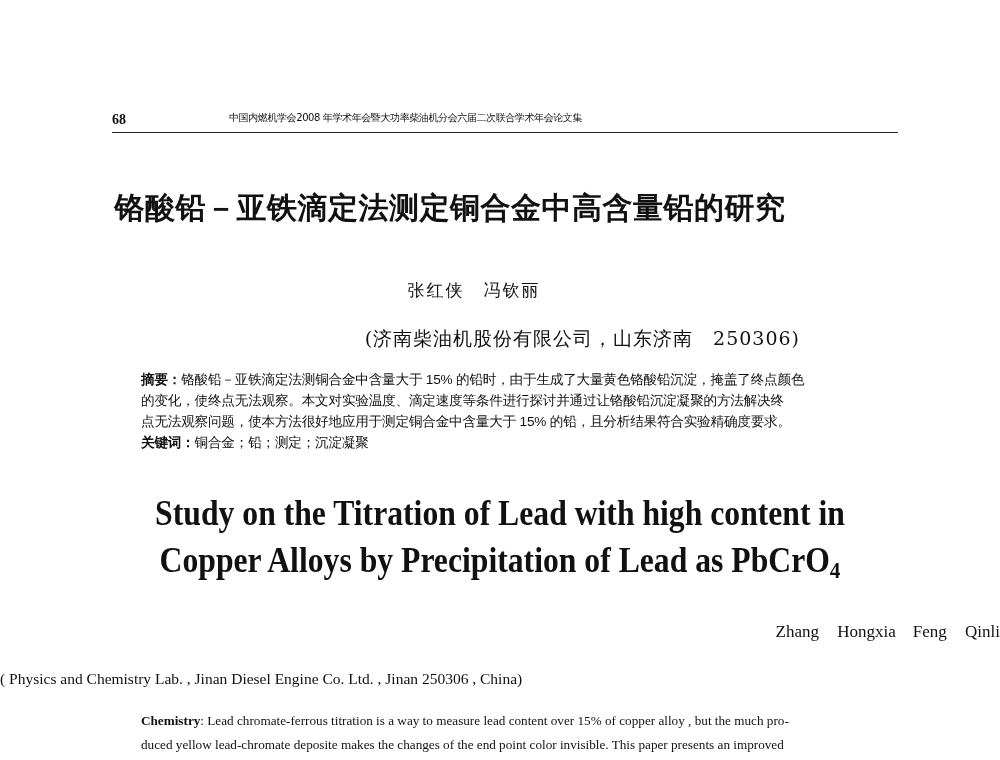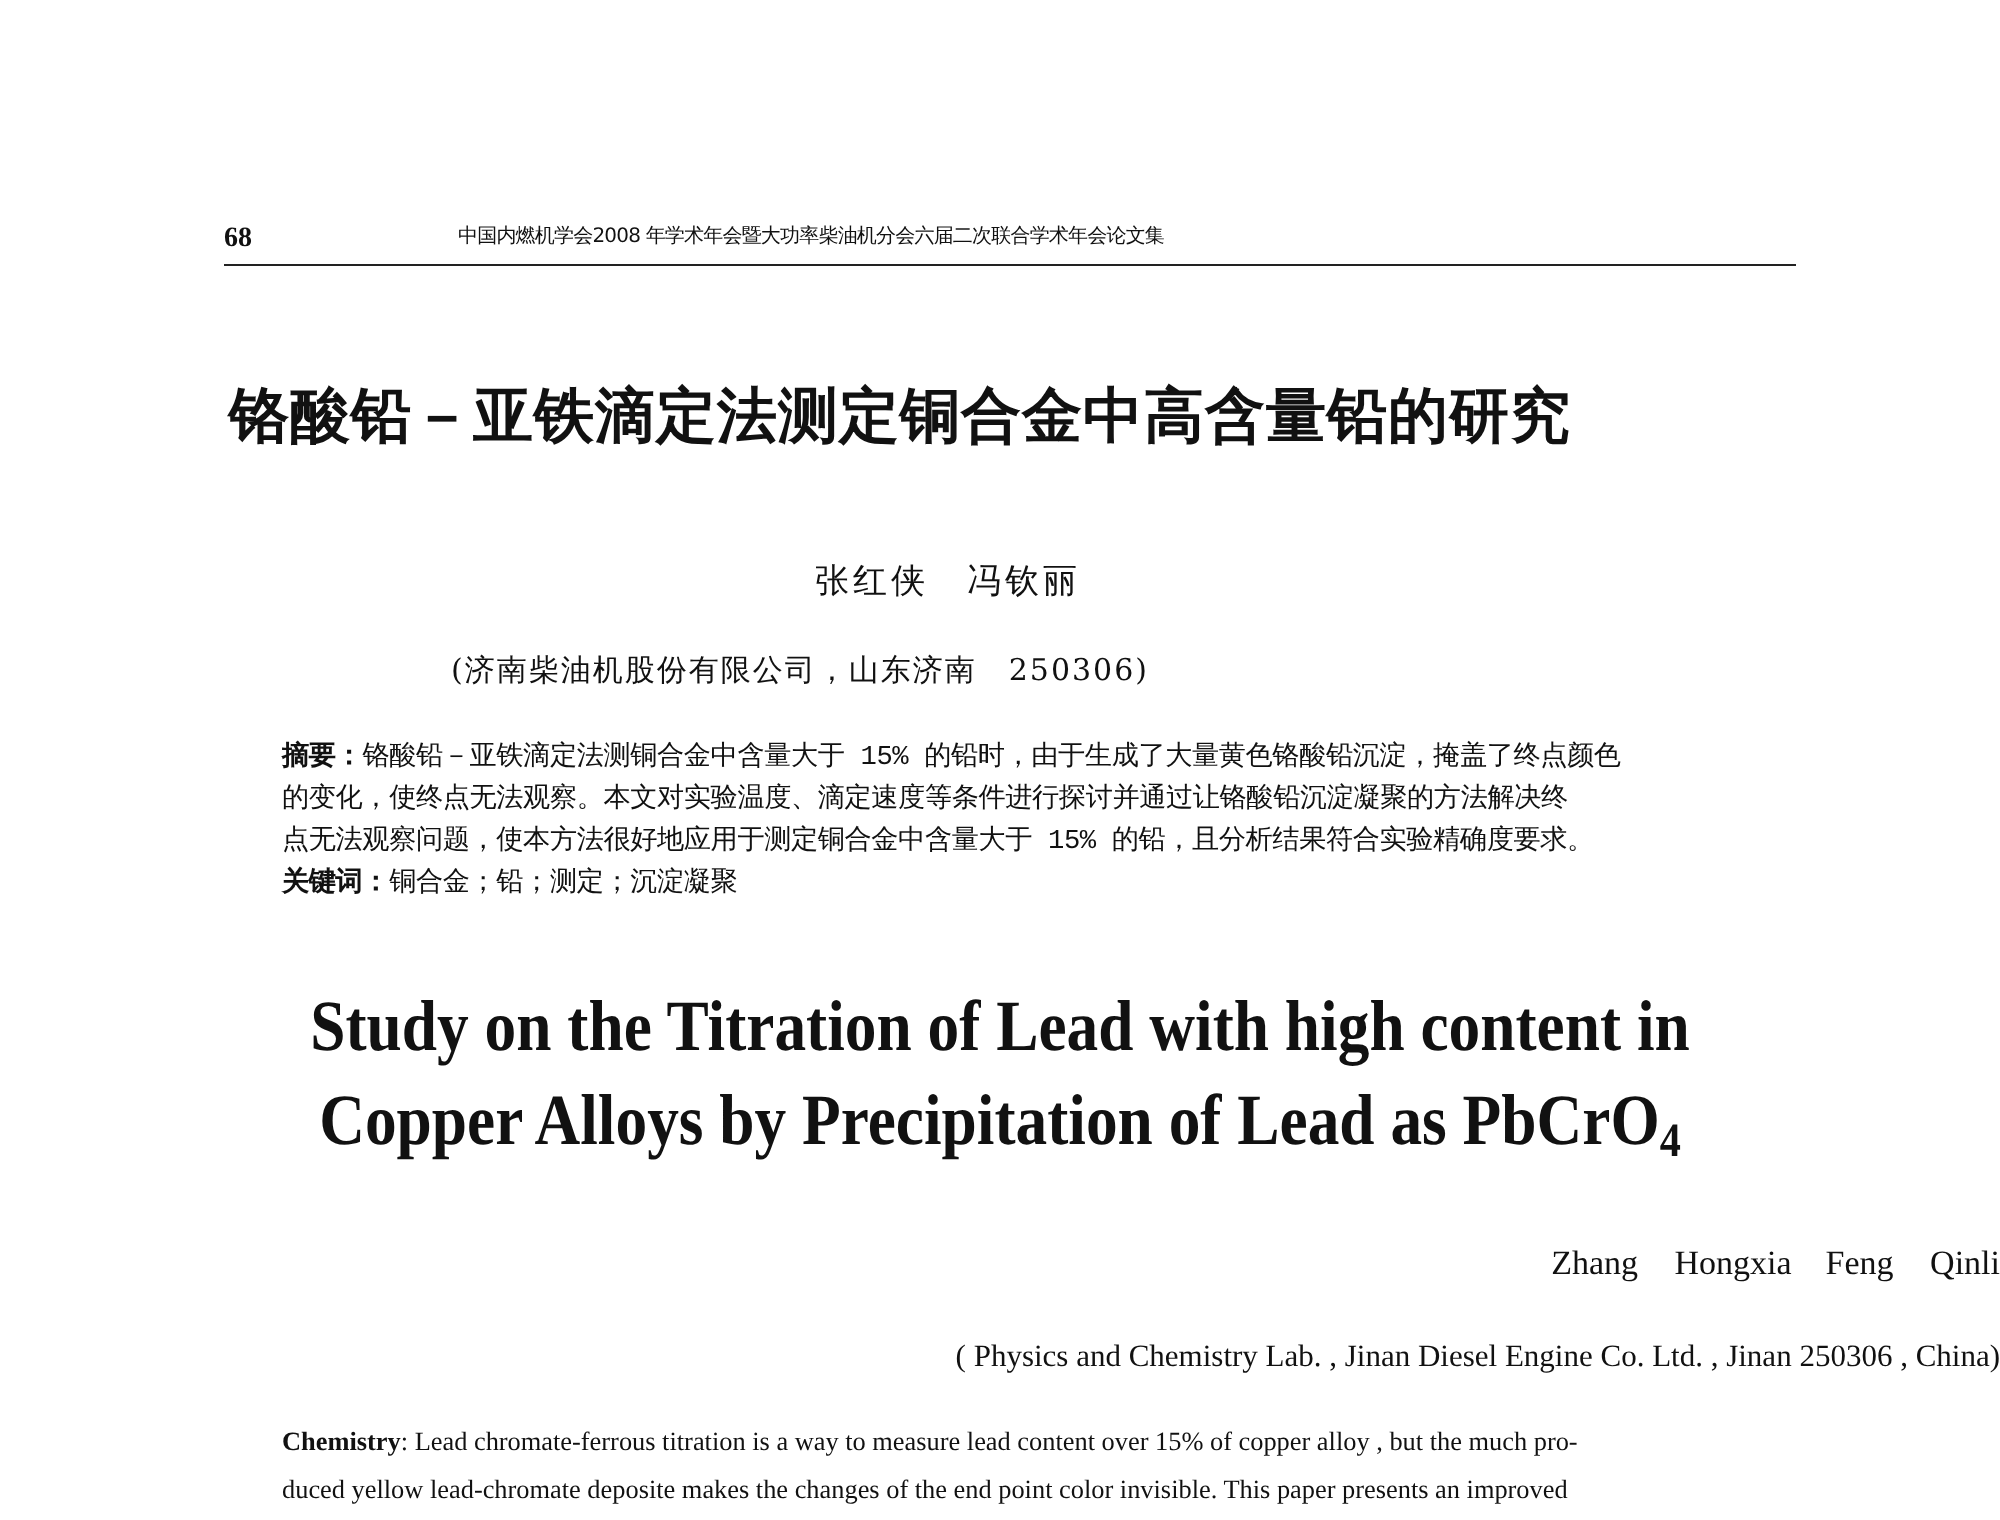--- a/index.html
+++ b/index.html
@@ -5,31 +5,31 @@
   html, body { margin: 0; padding: 0; background: #ffffff; }
   body { width: 1000px; height: 760px; position: relative; overflow: hidden; color: #111; font-family: "DejaVu Serif", serif; }
   .page { position: absolute; left: 0; top: 0; width: 1000px; height: 760px; }
 
   .running-head { position: absolute; left: 112px; top: 110px; width: 786px; height: 22px; border-bottom: 1.5px solid #222; }
   .page-num { position: absolute; left: 0; top: 2px; font-family: "Liberation Serif", serif; font-size: 14px; font-weight: bold; }
   .journal { position: absolute; left: 117px; top: 1px; font-family: "DejaVu Sans", sans-serif; font-size: 10px; letter-spacing: -0.4px; white-space: nowrap; }
 
   .cn-title { position: absolute; left: 0; top: 188px; width: 900px; text-align: center; font-family: "DejaVu Sans", sans-serif; font-weight: bold; font-size: 30px; letter-spacing: 0.5px; }
   .cn-authors { position: absolute; left: 0; top: 279px; width: 948px; text-align: center; font-family: "DejaVu Serif", serif; font-size: 17px; letter-spacing: 2px; word-spacing: 18px; }
-  .cn-affil { position: absolute; left: 0; top: 326px; width: 800px; text-align: center; font-family: "DejaVu Serif", serif; font-size: 15px; letter-spacing: 1px; }
+  .cn-affil { position: absolute; left: 0; top: 326px; width: 800px; text-align: right; font-family: "DejaVu Serif", serif; font-size: 19px; letter-spacing: 1px; }
 
-  .cn-abstract { position: absolute; left: 141px; top: 369px; width: 730px; font-family: Liberation Mono, monospace; font-size: 13.6px; line-height: 21px; letter-spacing: -0.2px; }
+  .cn-abstract { position: absolute; left: 141px; top: 369px; width: 730px; font-family: Liberation Sans, sans-serif; font-size: 13.6px; line-height: 21px; letter-spacing: -0.2px; }
   .cn-abstract .line { display: block; white-space: nowrap; text-align: justify; }
   .cn-abstract .lbl { font-weight: bold; }
 
   .en-title { position: absolute; left: 0; top: 490px; width: 1000px; text-align: center; font-family: "Liberation Serif", serif; font-weight: bold; font-size: 36px; line-height: 47px; transform: scaleX(0.88); transform-origin: 500px 0; }
   .en-title sub { font-size: 24px; vertical-align: -6px; }
 
   .en-authors { position: absolute; left: 0; top: 620px; width: 1000px; text-align: right; font-family: "Liberation Serif", serif; font-size: 17px; word-spacing: 14px; }
-  .en-affil { position: absolute; left: 0; top: 670px; width: 1000px; text-align: right; font-family: "Liberation Serif", serif; font-size: 15.5px; }
+  .en-affil { position: absolute; left: 0; top: 670px; width: 1000px; text-align: left; font-family: "Liberation Serif", serif; font-size: 15.5px; }
 
   .en-abstract { position: absolute; left: 141px; top: 709px; width: 730px; font-family: "Liberation Serif", serif; font-size: 13.2px; line-height: 24px; }
   .en-abstract .line { display: block; white-space: nowrap; }
   .en-abstract .lbl { font-weight: bold; }
 </style>
 </head>
 <body>
 
 <div class="page">
 

